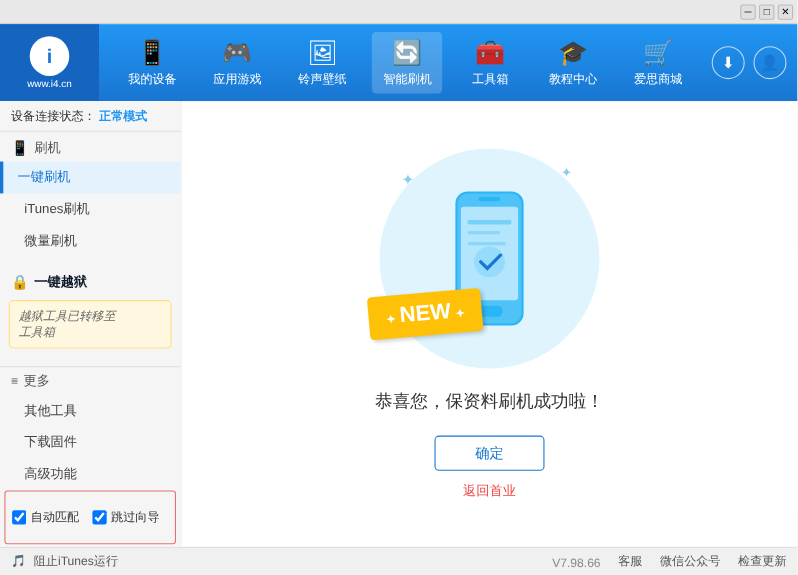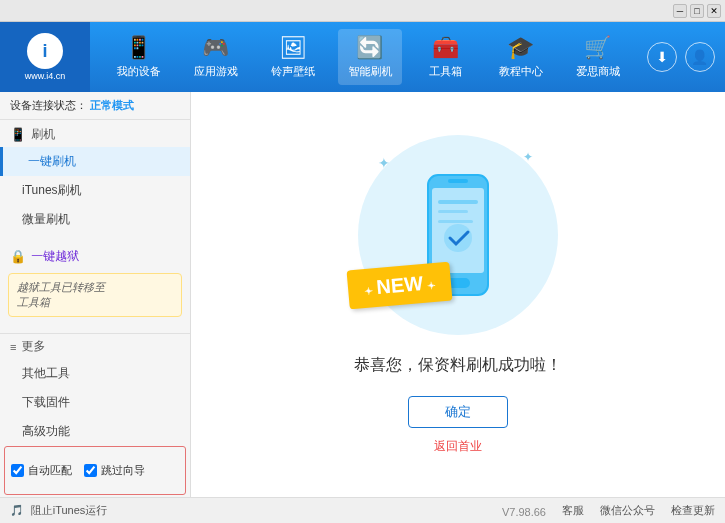--- a/index.html
+++ b/index.html
@@ -91,21 +91,21 @@
     }
 
     
     .main-layout {
       display: flex;
       height: calc(523px - 22px - 70px - 26px);
     }
 
     
     .sidebar {
-      width: 191px;
+      width: 165px;
       background: #f5f5f5;
       border-right: 1px solid #ddd;
       display: flex;
       flex-direction: column;
       overflow-y: auto;
     }
     .status-bar-top {
       padding: 6px 10px;
       font-size: 11px;
       color: #333;
@@ -128,21 +128,21 @@
     .sidebar-item {
       padding: 6px 10px 6px 22px;
       font-size: 12px;
       color: #444;
       cursor: pointer;
     }
     .sidebar-item.active {
       background: #e3f2fd;
       color: #1976D2;
       border-left: 3px solid #1976D2;
-      padding-left: 25px;
+      padding-left: 13px;
     }
 
     .sidebar-note {
       margin: 4px 8px;
       padding: 6px 8px;
       background: #fff8e1;
       border: 1px solid #ffe082;
       border-radius: 4px;
       font-size: 11px;
       color: #666;
@@ -361,21 +361,21 @@
       <div class="sidebar-item active">一键刷机</div>
       <div class="sidebar-item">iTunes刷机</div>
       <div class="sidebar-item">微量刷机</div>
     </div>
 
     <div class="sidebar-divider"></div>
 
     <div class="sidebar-section">
       <div class="sidebar-section-header">
         <span class="section-icon">🔒</span>
-        <span class="disabled" style="color:#6d28d9;">一键越狱</span>
+        <span class="disabled" style="color:#0f172a;font-weight:bold;">一键越狱</span>
       </div>
       <div class="sidebar-note">
         <span>越狱工具已转移至<br>工具箱</span>
       </div>
     </div>
 
     <div class="sidebar-divider"></div>
 
     <div class="sidebar-section">
       <div class="sidebar-section-more">

